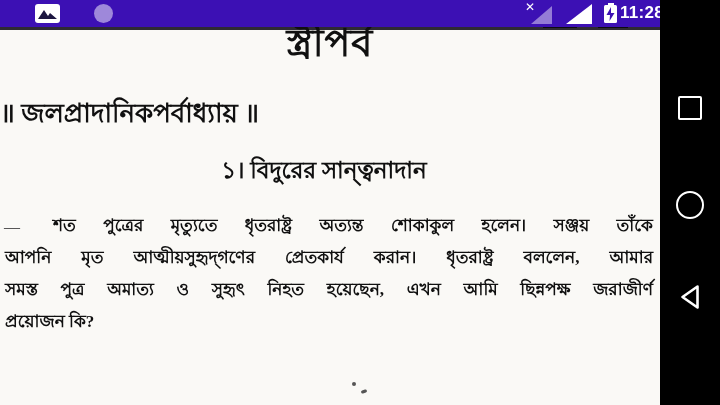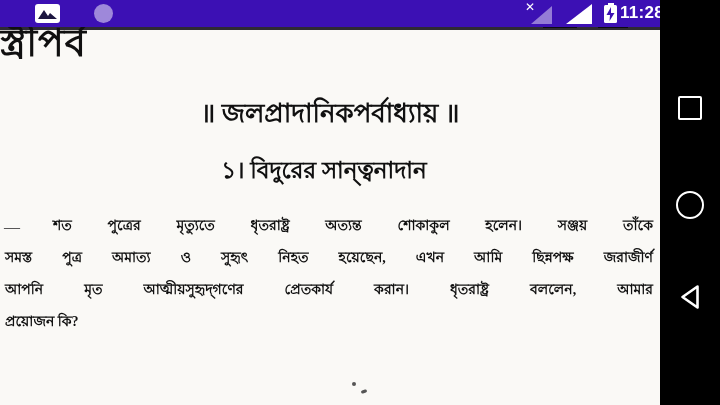--- a/index.html
+++ b/index.html
@@ -14,33 +14,33 @@
     background:var(--page_bg,#FAF9F6); z-index:1; color:var(--text_ink,#101010);
   }
   .page-top-edge { position:absolute; top:27px; left:0; width:660px; height:3px;
     background:#17131f; opacity:.9; }
   .edge-nub { position:absolute; top:24px; height:4px; background:#0d0b12; z-index:6; }
   .nub1 { left:543px; width:34px; }
   .nub2 { left:598px; width:30px; }
 
   .doc-title {
     position:absolute; top:13px; left:0; width:100%; margin:0;
-    text-align:left; font-size:38px; font-weight:700; letter-spacing:1px;
+    text-align:center; font-size:38px; font-weight:700; letter-spacing:1px;
   }
   .doc-subtitle {
     position:absolute; top:93px; left:0; width:100%; margin:0;
-    text-align:center; font-size:26px; font-weight:700;
+    text-align:left; font-size:26px; font-weight:700;
   }
   .doc-section {
     position:absolute; top:152px; left:-6px; width:100%; margin:0;
     text-align:center; font-size:23px; font-weight:700;
   }
   .body-text {
     position:absolute; top:210px; left:5px; width:648px;
-    font-size:14px; line-height:32px; font-weight:700;
+    font-size:17px; line-height:32px; font-weight:700;
   }
   .line { text-align:justify; text-align-last:justify; white-space:normal; }
   .line.first { text-indent:48px; }
   .line.last { text-align:right; text-align-last:left; }
 
   .margin-dash { position:absolute; left:4px; top:218px; font-size:16px; color:#3a3a3a; }
   .speck { position:absolute; background:#555; border-radius:50%; }
   .sp1 { left:352px; top:382px; width:4px; height:4px; }
   .sp2 { left:361px; top:390px; width:6px; height:3px; border-radius:2px; transform:rotate(-20deg); }
 
@@ -98,22 +98,22 @@
     <div class="page-top-edge"></div>
     <div class="edge-nub nub1"></div>
     <div class="edge-nub nub2"></div>
 
     <h1 class="doc-title">স্ত্রীপর্ব</h1>
     <h2 class="doc-subtitle">॥ জলপ্রাদানিকপর্বাধ্যায় ॥</h2>
     <h3 class="doc-section">১।  বিদুরের সান্ত্বনাদান</h3>
 
     <div class="body-text">
       <div class="line first">শত পুত্রের মৃত্যুতে  ধৃতরাষ্ট্র অত্যন্ত শোকাকুল হলেন।  সঞ্জয় তাঁকে</div>
+      <div class="line">আপনি মৃত আত্মীয়সুহৃদ্‌গণের প্রেতকার্য করান।  ধৃতরাষ্ট্র বললেন, আমার</div>
       <div class="line">সমস্ত পুত্র অমাত্য ও সুহৃৎ নিহত হয়েছেন, এখন আমি ছিন্নপক্ষ জরাজীর্ণ</div>
-      <div class="line">আপনি মৃত আত্মীয়সুহৃদ্‌গণের প্রেতকার্য করান।  ধৃতরাষ্ট্র বললেন, আমার</div>
       <div class="line last">প্রয়োজন কি?</div>
     </div>
 
     <span class="margin-dash">—</span>
     <span class="speck sp1"></span>
     <span class="speck sp2"></span>
   </div>
 
   <div class="status-bar">
     <span class="screenshot-icon">

